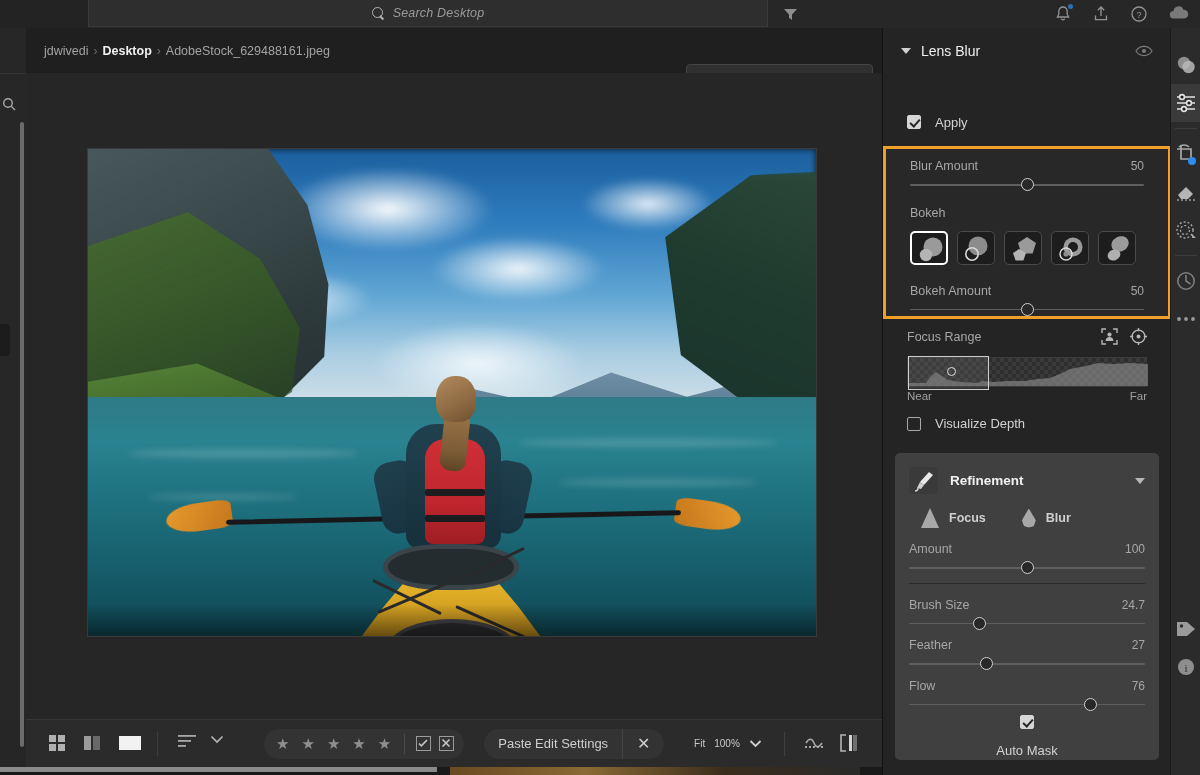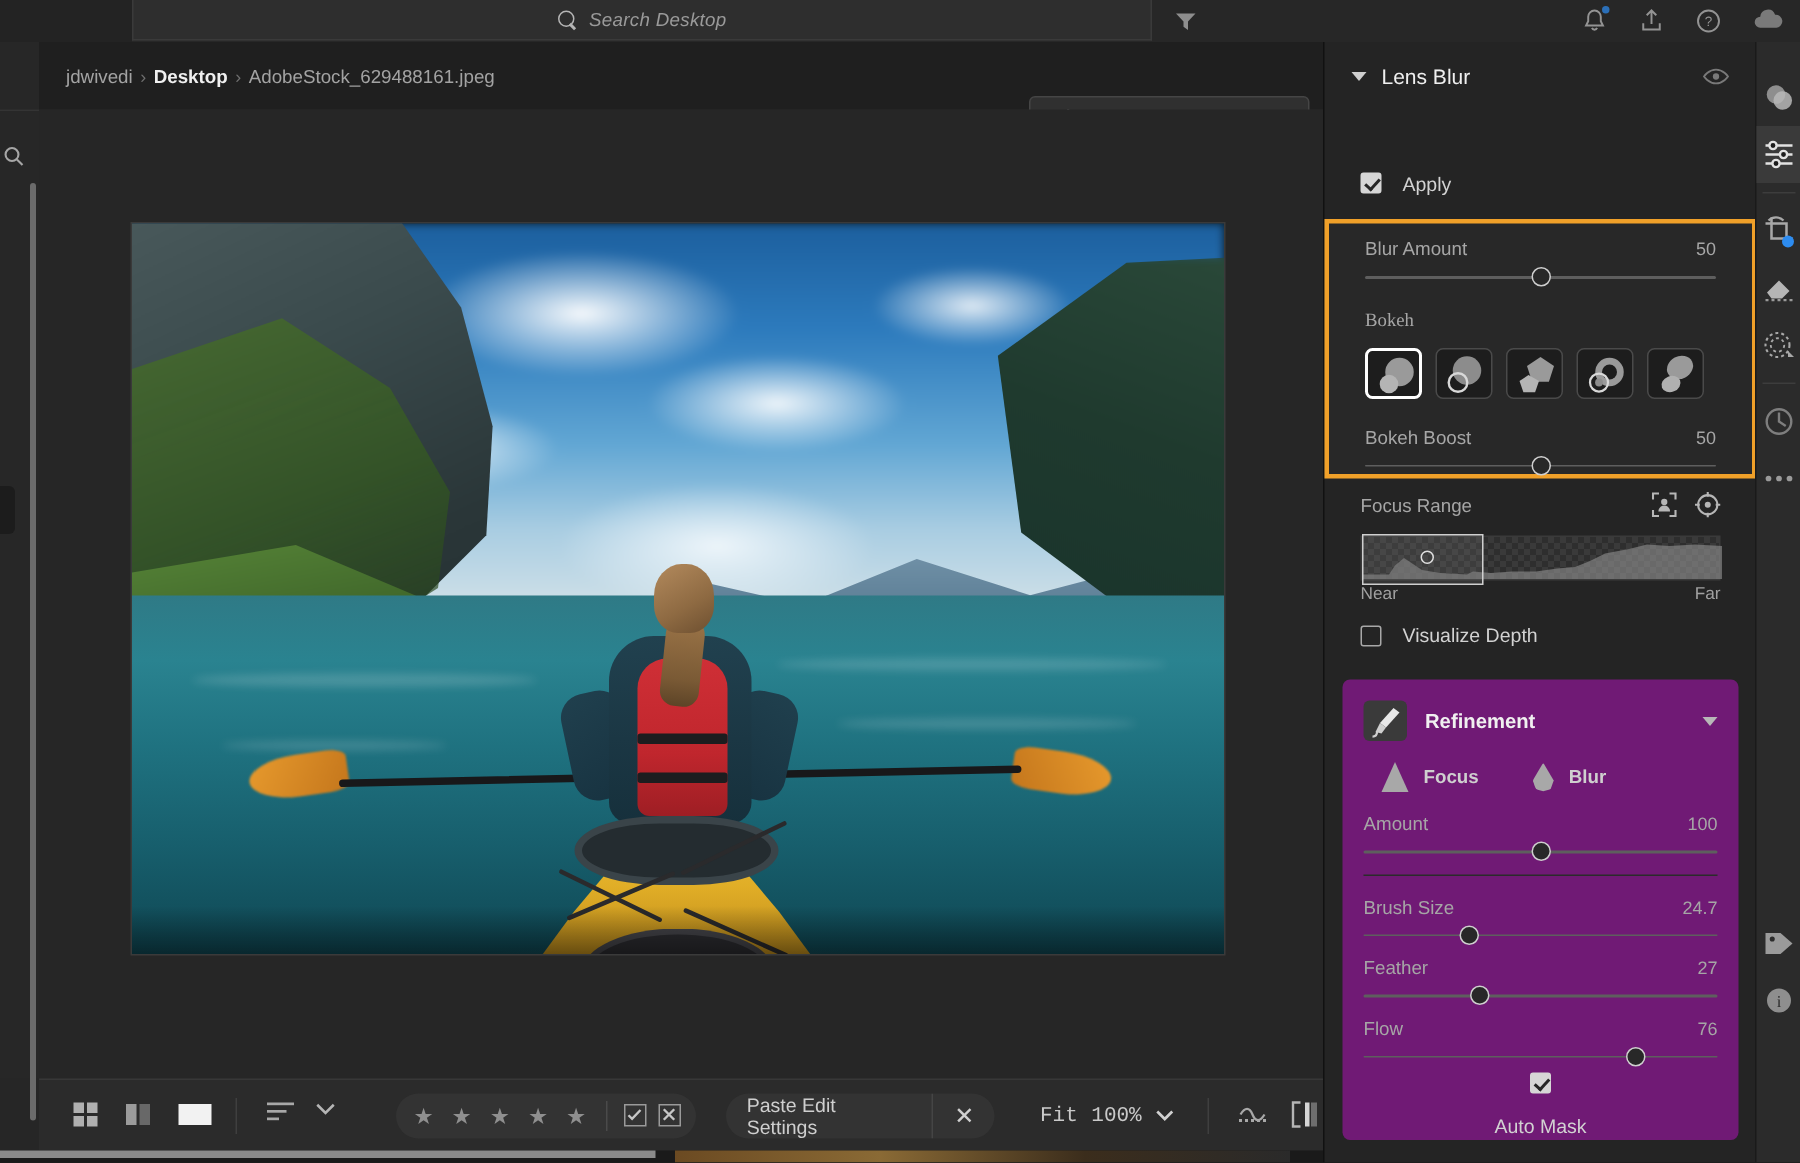--- a/index.html
+++ b/index.html
@@ -235,21 +235,21 @@
   .flagbox { width: 15px; height: 15px; border: 1.4px solid #9a9a9a; margin: 0 4px; position: relative; }
   .paste-pill {
     height: 30px; background: #333333; border-radius: 15px;
     display: flex; align-items: center; overflow: hidden;
   }
   .paste-label { font-size: 13px; color: #cfcfcf; padding: 0 14px; }
   .paste-x {
     width: 42px; height: 30px; border-left: 1px solid #454545;
     display: flex; align-items: center; justify-content: center; font-size: 16px; color: #cfcfcf;
   }
-  .zoom-group { display: flex; align-items: center; gap: 9px; font-size: 14px; color: #c9c9c9; font-family: Liberation Mono, monospace; }
+  .zoom-group { display: flex; align-items: center; gap: 9px; font-size: 10px; color: #c9c9c9; }
   .filmstrip-peek {
     position: absolute; left: 0; top: 767px; width: 1200px; height: 8px;
     background: #1a1a1a;
   }
   .peek-scroll {
     position: absolute; left: 0; top: 767px; width: 437px; height: 5px; background: #8a8a8a;
   }
   .peek-thumb {
     position: absolute; left: 450px; top: 767px; width: 410px; height: 8px;
     background: linear-gradient(90deg,#6b4a22,#8a6a35,#3b2d1c,#2a2a2a);
@@ -331,21 +331,21 @@
     border: 1.5px solid #e0e0e0; border-radius: 50%;
   }
   .nearfar {
     display: flex; justify-content: space-between; margin: 3px 24px 0 24px;
     font-size: 11.5px; color: #a0a0a0;
   }
   .vd-row { display: flex; align-items: center; gap: 14px; margin: 14px 24px 0 24px; }
 
   .refine-card {
     position: absolute; left: 12px; top: 425px; width: 264px; height: 307px;
-    background: #701a75; border-radius: 5px; padding-top: 4px;
+    background: #404040; border-radius: 5px; padding-top: 4px;
   }
   .ref-head { display: flex; align-items: center; gap: 12px; padding: 10px 14px 6px 14px; }
   .brush-tile {
     width: 29px; height: 27px; border-radius: 4px; background: #3a3a3a;
     position: relative; flex: none;
   }
   .ref-title { font-size: 13.5px; color: #f0f0f0; font-weight: bold; flex: 1; }
   .caret-d { width: 0; height: 0; border-left: 5px solid transparent; border-right: 5px solid transparent; border-top: 6px solid #b8b8b8; }
   .fb-row { display: flex; align-items: center; gap: 10px; padding: 8px 14px 4px 26px; }
   .fb-item { display: flex; align-items: center; gap: 10px; margin-right: 26px; }
@@ -617,21 +617,21 @@
       <div class="slider-block" style="margin-top:10px">
         <div class="slider-head">
           <span>Blur Amount</span>
           <span class="slider-val">50</span>
         </div>
         <div class="track">
           <span class="knob" style="left:50%"></span>
         </div>
       </div>
 
-      <div style="margin:20px 24px 0 24px;font-family:Liberation Serif, serif;">
+      <div style="margin:20px 24px 0 24px;">
         <div class="bokeh-label">Bokeh</div>
         <div class="bokeh-row" style="margin-top:11px">
 
           <span class="bokeh-chip sel">
             <svg width="38" height="34" viewBox="0 0 38 34">
                 <circle cx="21" cy="14" r="9.5" fill="#9a9a9a"></circle>
                 <circle cx="14" cy="22" r="6.2" fill="#b4b4b4"></circle>
               </svg>
           </span>
 
@@ -663,21 +663,21 @@
                 <ellipse cx="21" cy="12" rx="9" ry="7.5" transform="rotate(-28 21 12)" fill="#9a9a9a"></ellipse>
                 <ellipse cx="15" cy="23" rx="6.5" ry="5.3" transform="rotate(-22 15 23)" fill="#b0b0b0"></ellipse>
               </svg>
           </span>
 
         </div>
       </div>
 
       <div class="slider-block" style="margin-top:19px">
         <div class="slider-head">
-          <span>Bokeh Boost</span>
+          <span>Bokeh Amount</span>
           <span class="slider-val">50</span>
         </div>
         <div class="track">
           <span class="knob" style="left:50%"></span>
         </div>
       </div>
     </div>
 
     <div class="focus-sec">
       <div class="fr-head">

